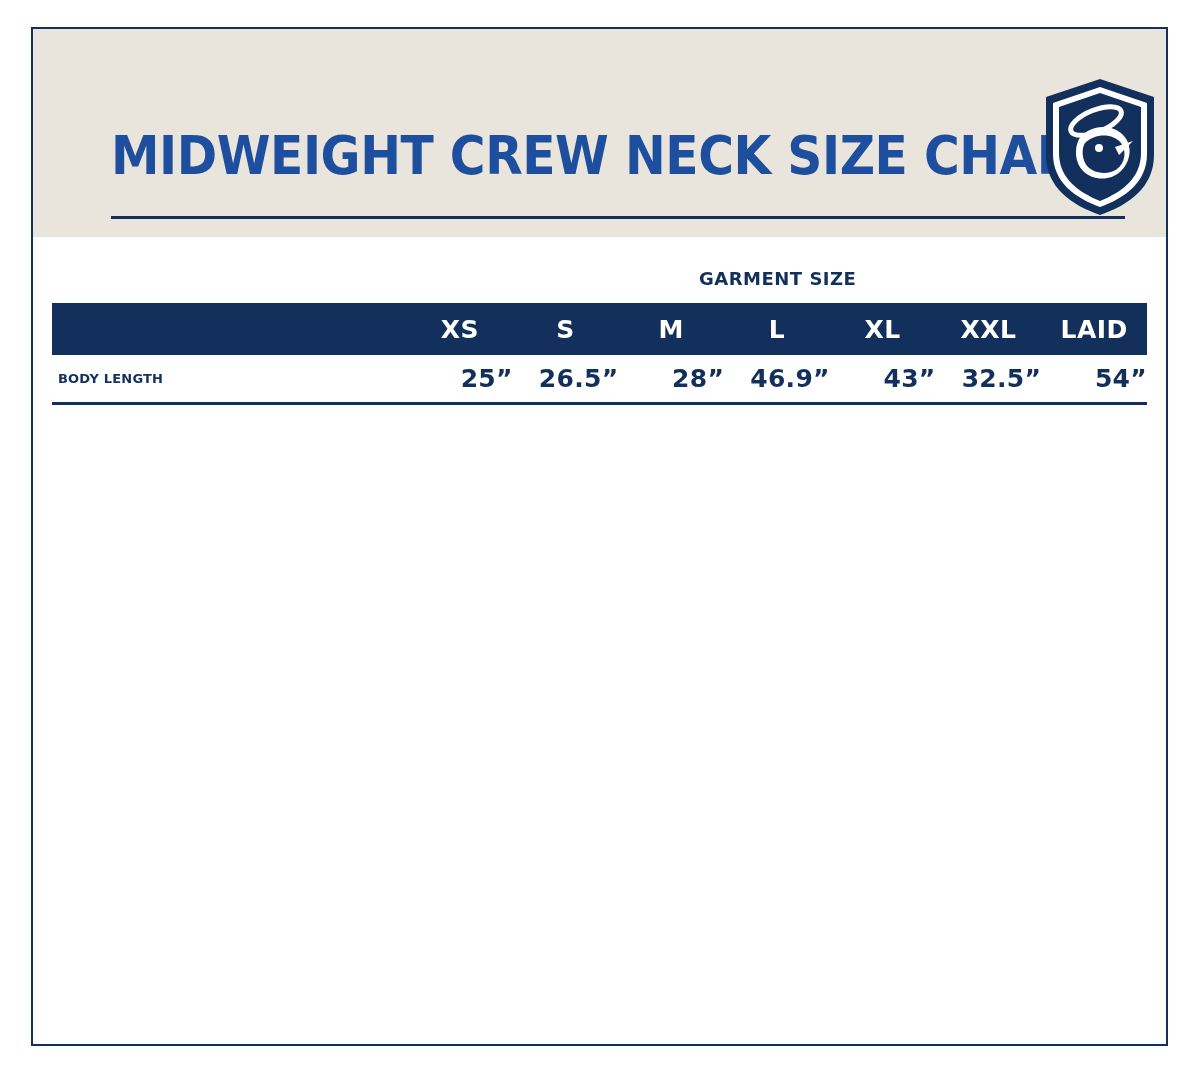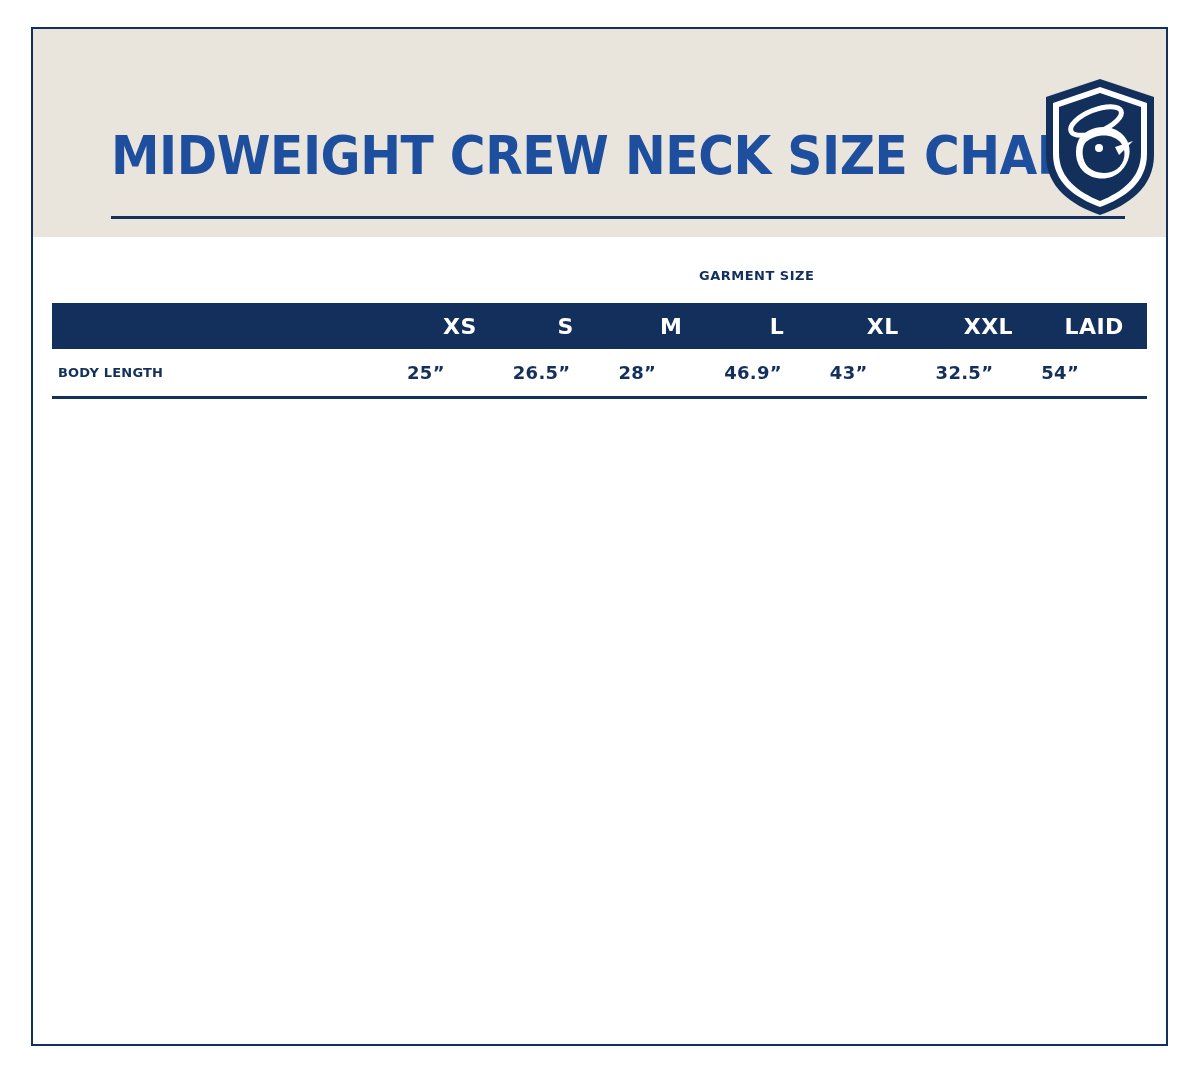--- a/index.html
+++ b/index.html
@@ -80,21 +80,21 @@
   }
   .logo svg { display: block; }
 
   
   .garment-size-label {
     position: absolute;
     left: 699px;
     top: 268px;
     font-family: "DejaVu Sans", sans-serif;
     font-weight: bold;
-    font-size: 13px;
+    font-size: 18px;
     letter-spacing: 0.5px;
     color: #13305c;
   }
 
   .table-wrap {
     position: absolute;
     left: 52px;
     top: 303px;
     width: 1095px;
   }
@@ -103,38 +103,38 @@
     border-collapse: collapse;
     width: 1095px;
     table-layout: fixed;
   }
 
   table.size-table thead th {
     background: #13305c;
     color: #ffffff;
     font-family: "DejaVu Sans", sans-serif;
     font-weight: bold;
-    font-size: 22px;
-    height: 46px;
+    font-size: 25px;
+    height: 52px;
     text-align: center;
     letter-spacing: 0.5px;
     padding: 0;
   }
   table.size-table thead th.row-head {
     background: #13305c;
     text-align: left;
   }
 
   table.size-table tbody td {
     height: 47px;
     font-family: "DejaVu Sans", sans-serif;
     font-weight: bold;
-    font-size: 18px;
+    font-size: 25px;
     color: #13305c;
-    text-align: left;
+    text-align: right;
     border-bottom: 3px solid #13305c;
     padding: 0;
     letter-spacing: 0.3px;
   }
 
   table.size-table tbody td.row-label {
     text-align: left;
     padding-left: 6px;
     font-size: 13px;
     letter-spacing: 0.2px;

